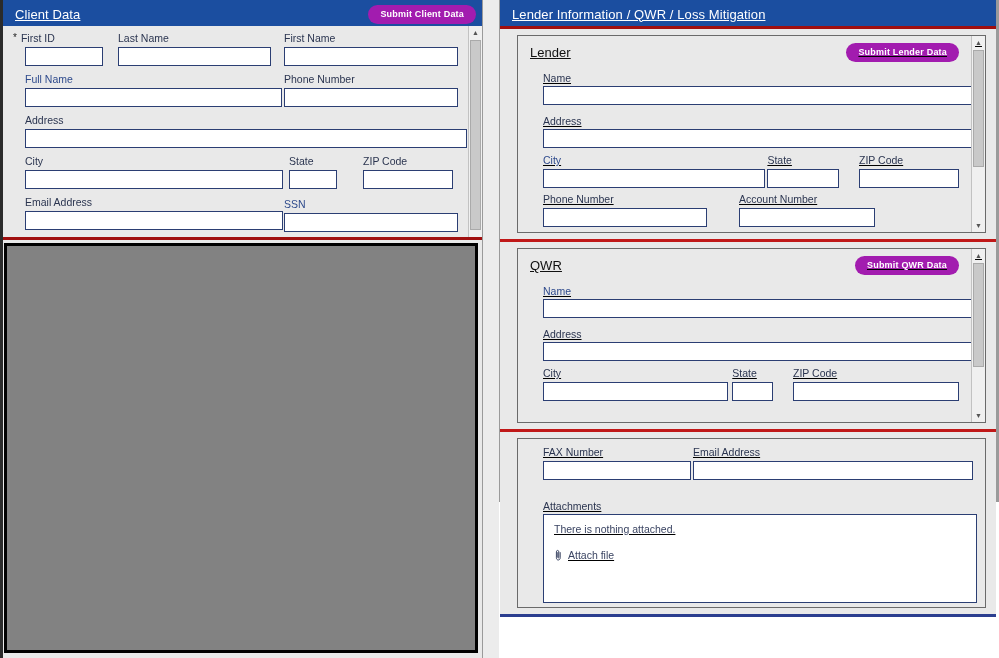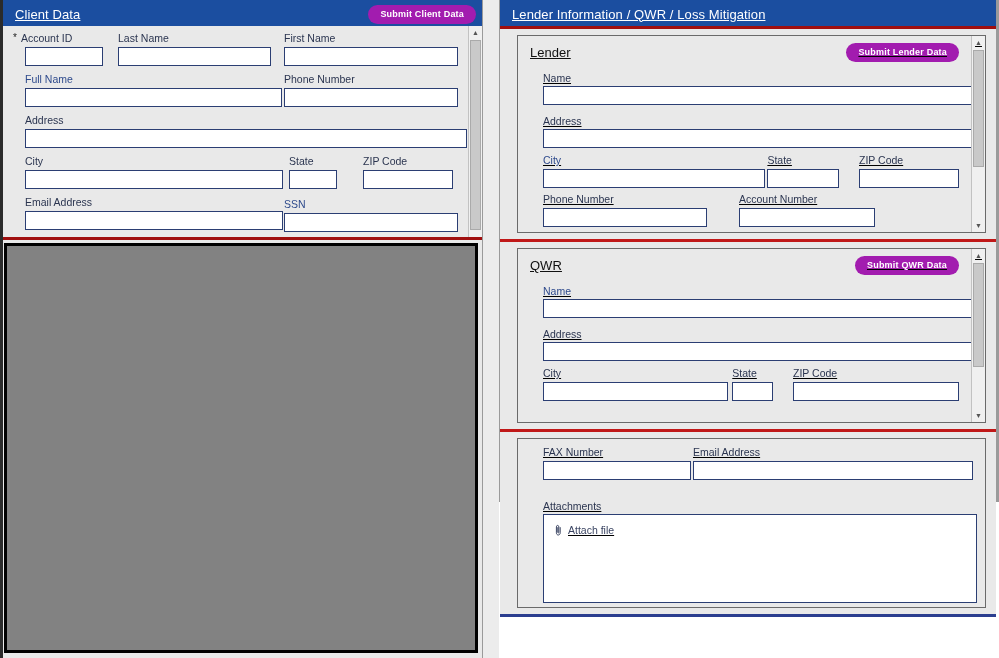--- a/index.html
+++ b/index.html
@@ -225,21 +225,21 @@
       <button class="pill-btn">Submit Client Data</button>
     </div>
 
     <div class="client-form-wrap">
       <div class="client-form">
 
         <div class="row">
           <div class="fld" style="width:112px;">
             <div class="lbl-row">
               <span class="req-star">*</span>
-              <span class="lbl">Account ID</span>
+              <span class="lbl">First ID</span>
             </div>
             <input class="inp" style="width: 78px; margin-left: 12px;" value="">
           </div>
           <div class="fld" style="width:177px;">
             <span class="lbl">Last Name</span>
             <input class="inp" style="width: 153px;" value="">
           </div>
           <div class="fld" style="width:180px;justify-content:space-between;">
             <span class="lbl">First Name</span>
             <input class="inp" style="width: 174px;" value="">
@@ -417,20 +417,21 @@
               </div>
               <div class="fld" style="width:280px;">
                 <span class="lbl">Email Address</span>
                 <input class="inp" style="width: 280px;" value="">
               </div>
             </div>
 
             <div style="padding-left:13px;margin-top:16px;">
               <span class="lbl">Attachments</span>
               <div class="attach-box" style="width:434px;">
+                <div class="attach-empty">There is nothing attached.</div>
                 <div class="attach-link-row">
                   <span class="clip-icon">
                     <svg width="9" height="13" viewBox="0 0 9 13">
                       <path d="M6.2 3.2v5.6c0 1.3-.8 2.2-1.9 2.2s-1.9-.9-1.9-2.2V2.8c0-.8.5-1.4 1.2-1.4s1.2.6 1.2 1.4v5.6c0 .4-.2.6-.5.6s-.5-.2-.5-.6V3.2" fill="none" stroke="#3a4462" stroke-width="1"></path>
                     </svg>
                   </span>
                   <span class="attach-link">Attach file</span>
                 </div>
               </div>
             </div>

